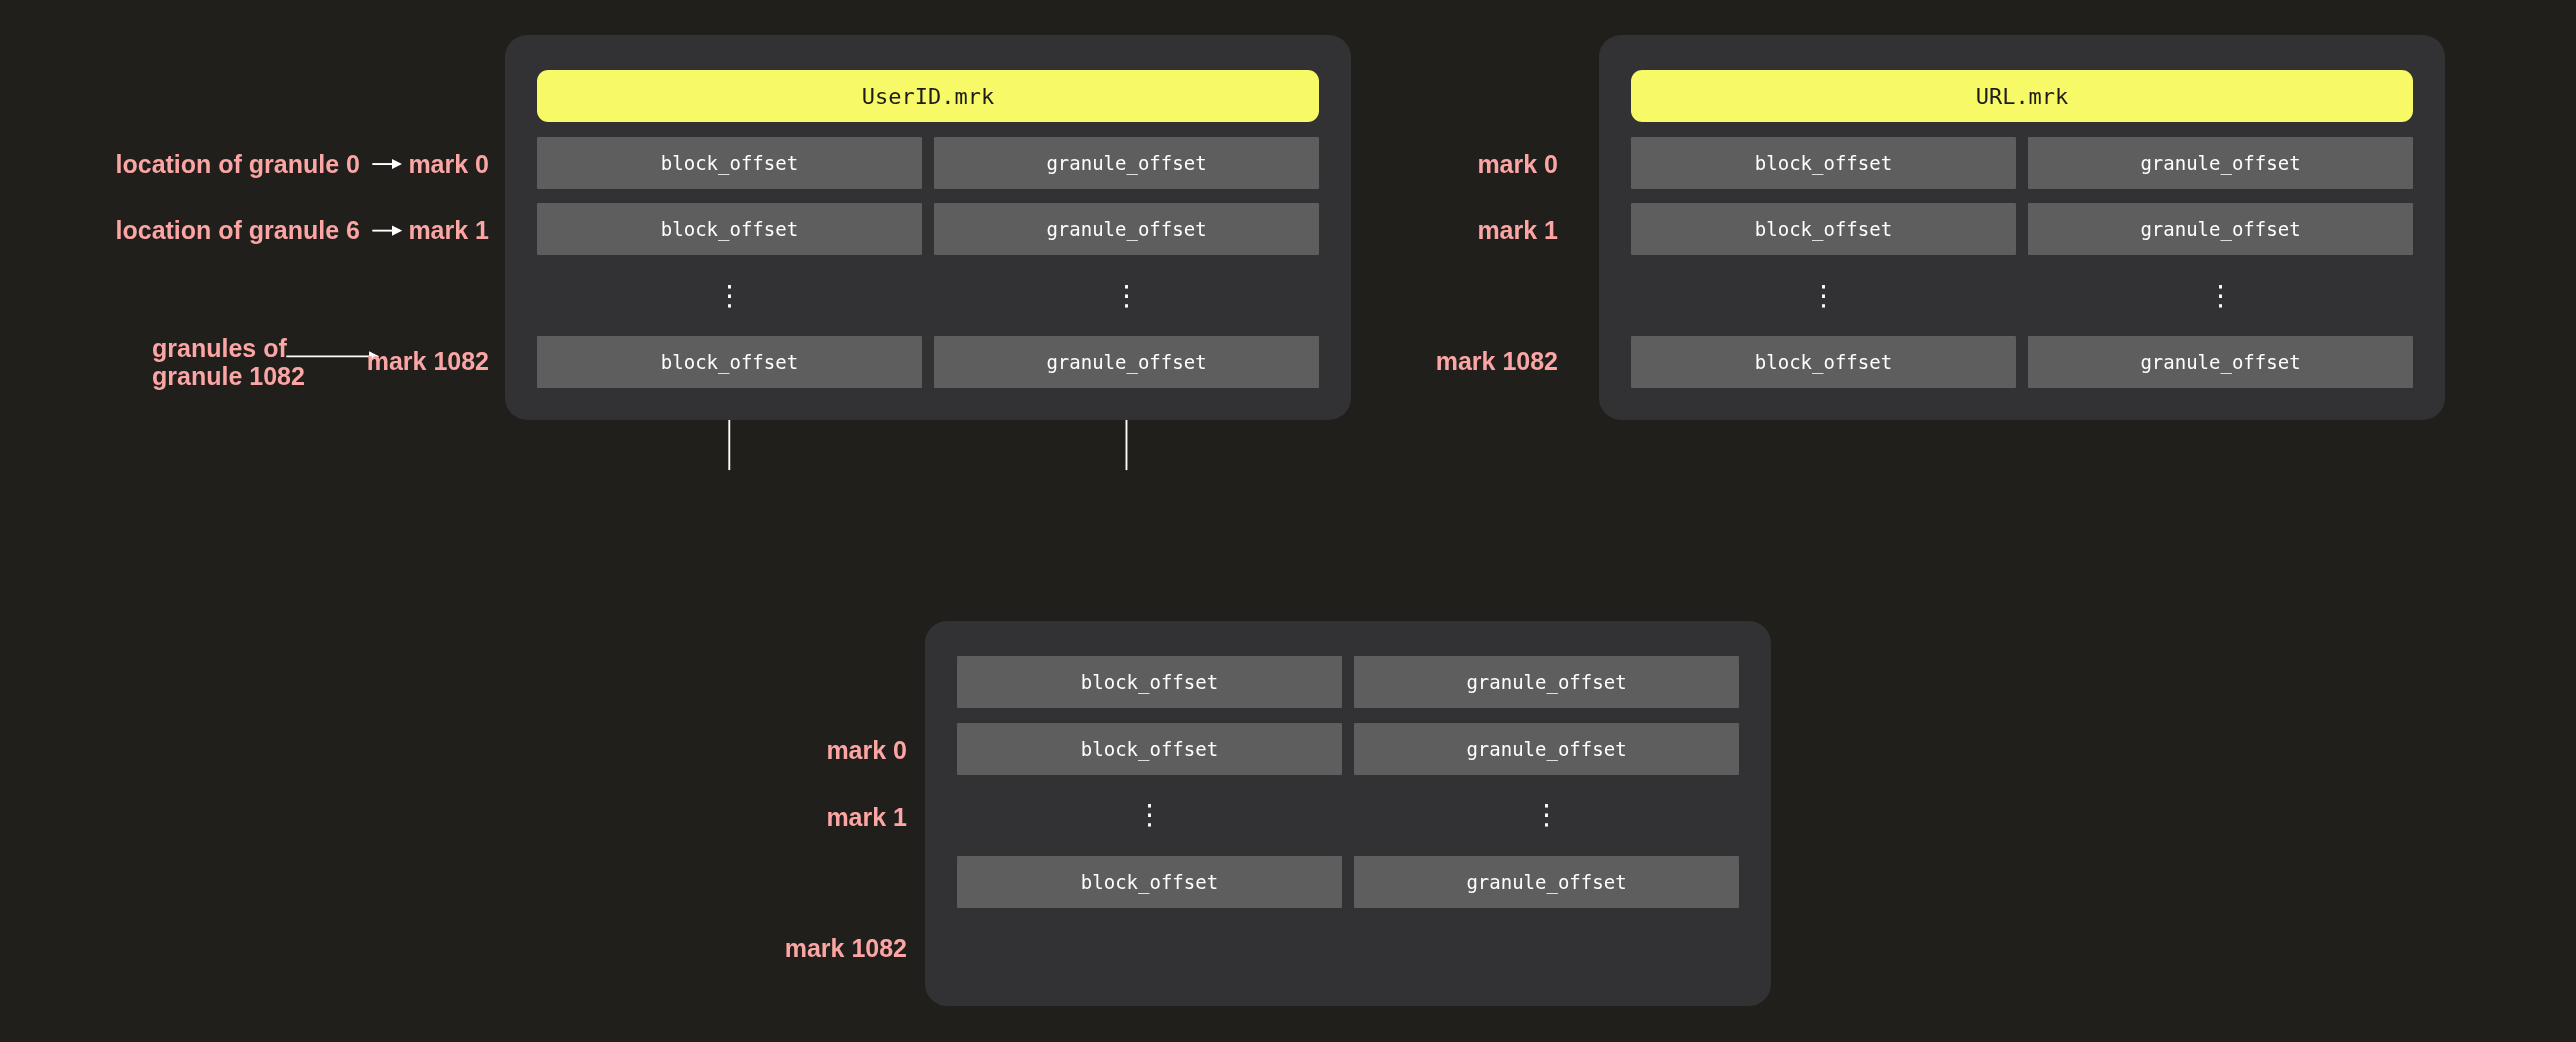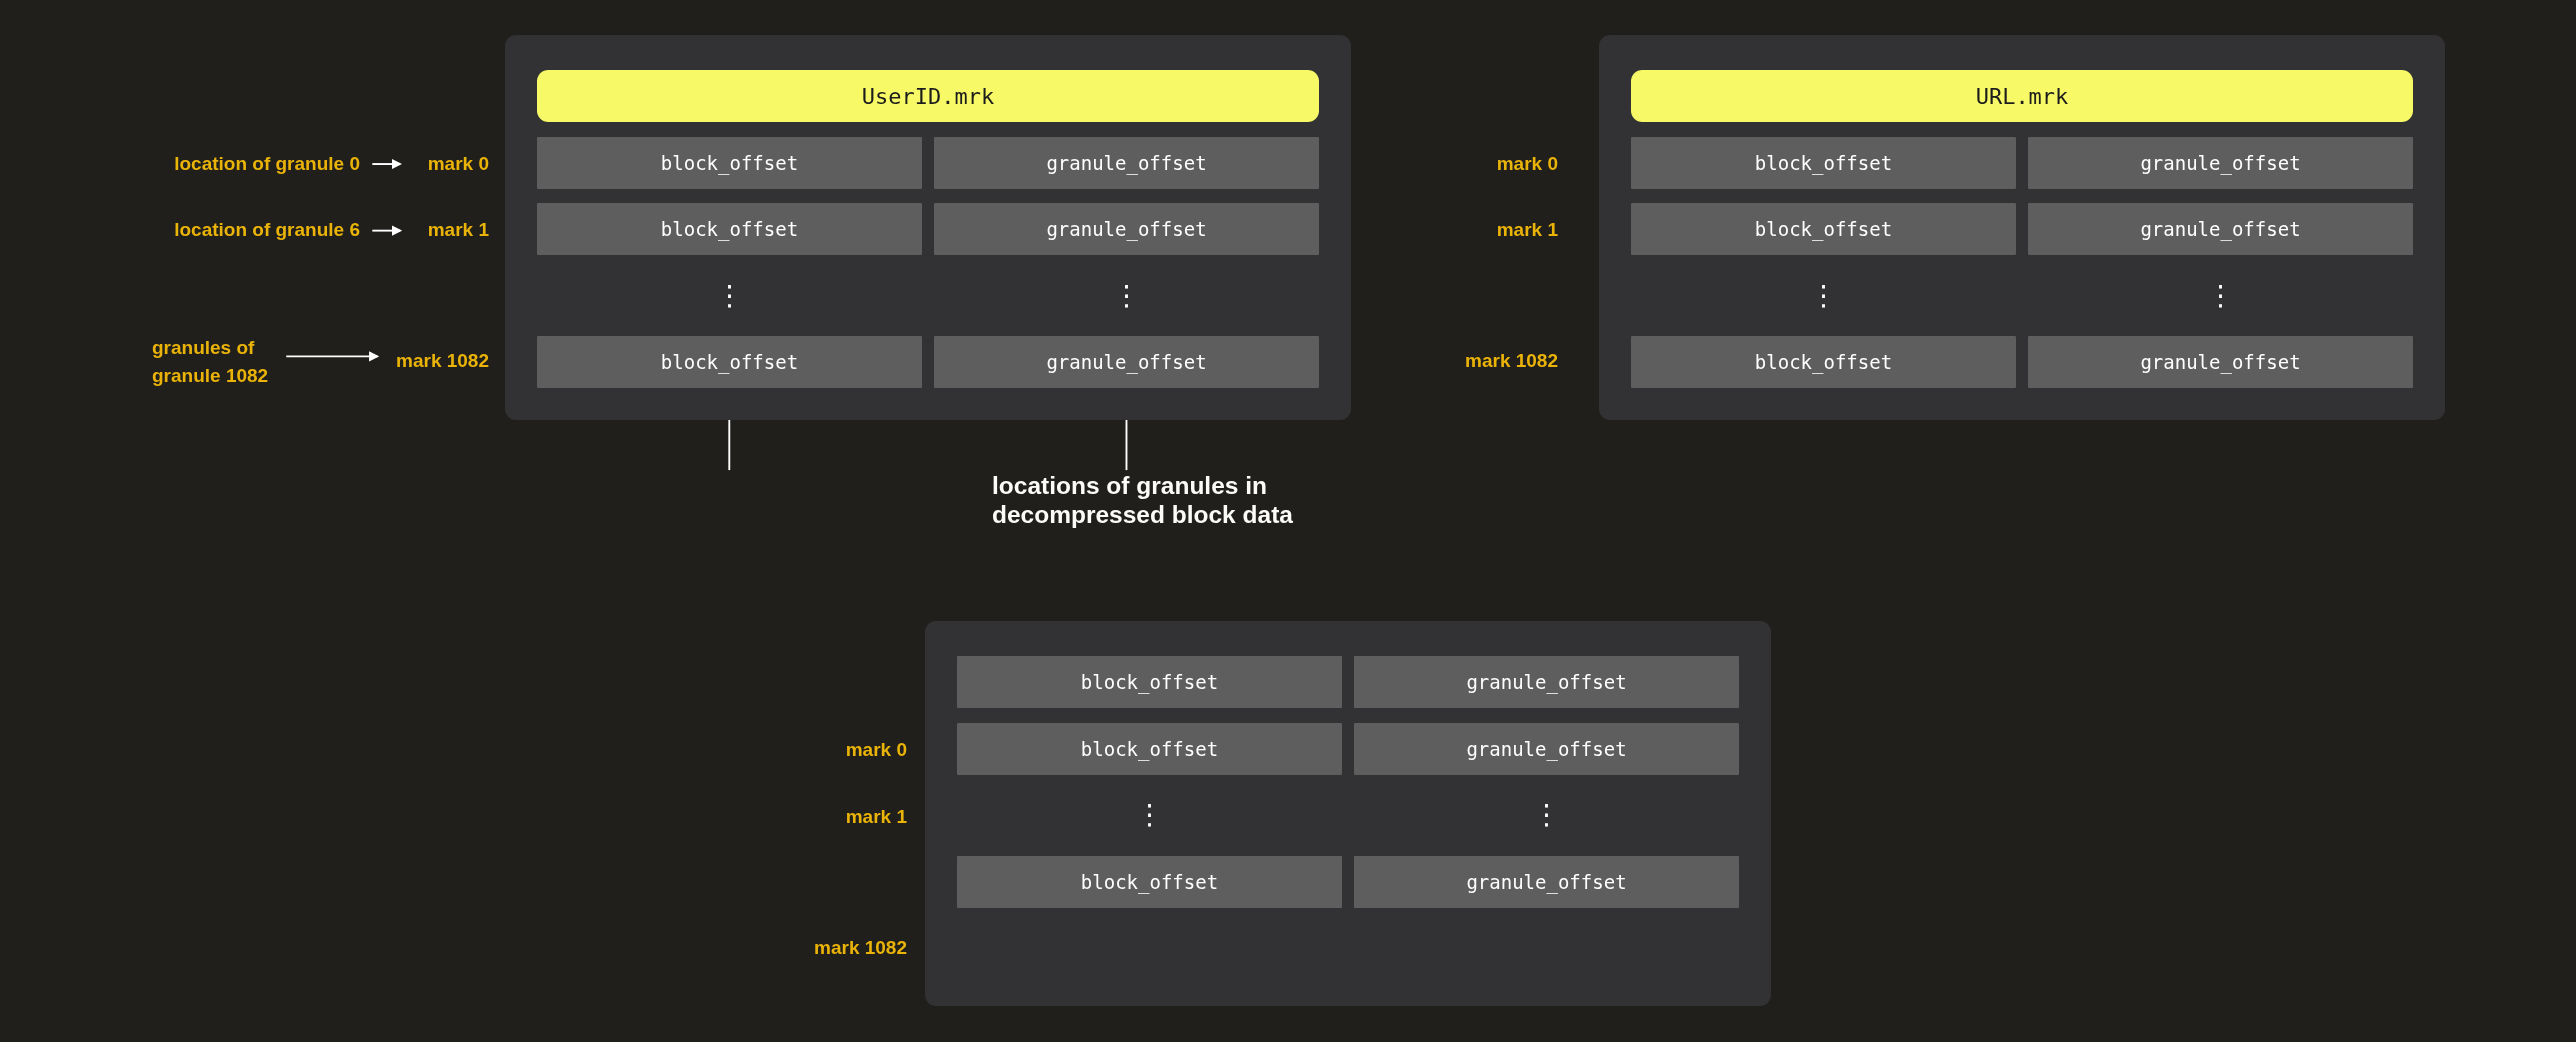--- a/index.html
+++ b/index.html
@@ -11,21 +11,21 @@
   }
   .canvas{position:absolute;inset:0;}
 
   
   .panel{
     position:absolute;
     width:846px;height:385px;
     box-sizing:border-box;
     padding:35px 32px 33px 32px;
     background:#323234;
-    border-radius:11px;
+    border-radius:22px;
     display:flex;flex-direction:column;gap:14.5px;
   }
   .panel-title{
     flex:0 0 52px;
     background:#f7fa66;
     border-radius:11.3px;
     display:flex;align-items:center;justify-content:center;
     font-family:"DejaVu Sans Mono",monospace;
     font-size:22px;color:#1c1c1c;
   }
@@ -40,22 +40,22 @@
     white-space:nowrap;
   }
   .row.ellipsis .cell{
     background:transparent;
     font-size:28px;line-height:1;
   }
 
   
   .lbl{
     position:absolute;
-    color:#eab308;
-    font-size:19px;font-weight:700;
+    color:#fca5a5;
+    font-size:25px;font-weight:700;
     line-height:26.4px;
     white-space:nowrap;
   }
   .lbl.r{text-align:right;}
   .note{
     position:absolute;
     color:#fbfbf8;
     font-size:24.5px;font-weight:700;
     line-height:29px;
     white-space:nowrap;
@@ -108,24 +108,20 @@
   <span class="lbl r" style="right:2087px;top:217px">mark 1</span>
   <span class="lbl r" style="right:2087px;top:348px">mark 1082</span>
 
   <span class="lbl r" style="right:2216px;top:151px">location of granule 0</span>
   <span class="lbl r" style="right:2216px;top:217px">location of granule 6</span>
   <span class="lbl multi" style="left:152px;top:334px">
     <span>granules of</span><br>
     <span>granule 1082</span>
   </span>
 
-  <span class="note" style="left:992px;top:471px">
-    <span>locations of granules in</span><br>
-    <span>decompressed block data</span>
-  </span>
 
   <section class="panel" style="left:1599px;top:35px">
     <div class="panel-title">URL.mrk</div>
     <div class="row">
       <div class="cell">block_offset</div>
       <div class="cell">granule_offset</div>
     </div>
     <div class="row">
       <div class="cell">block_offset</div>
       <div class="cell">granule_offset</div>

